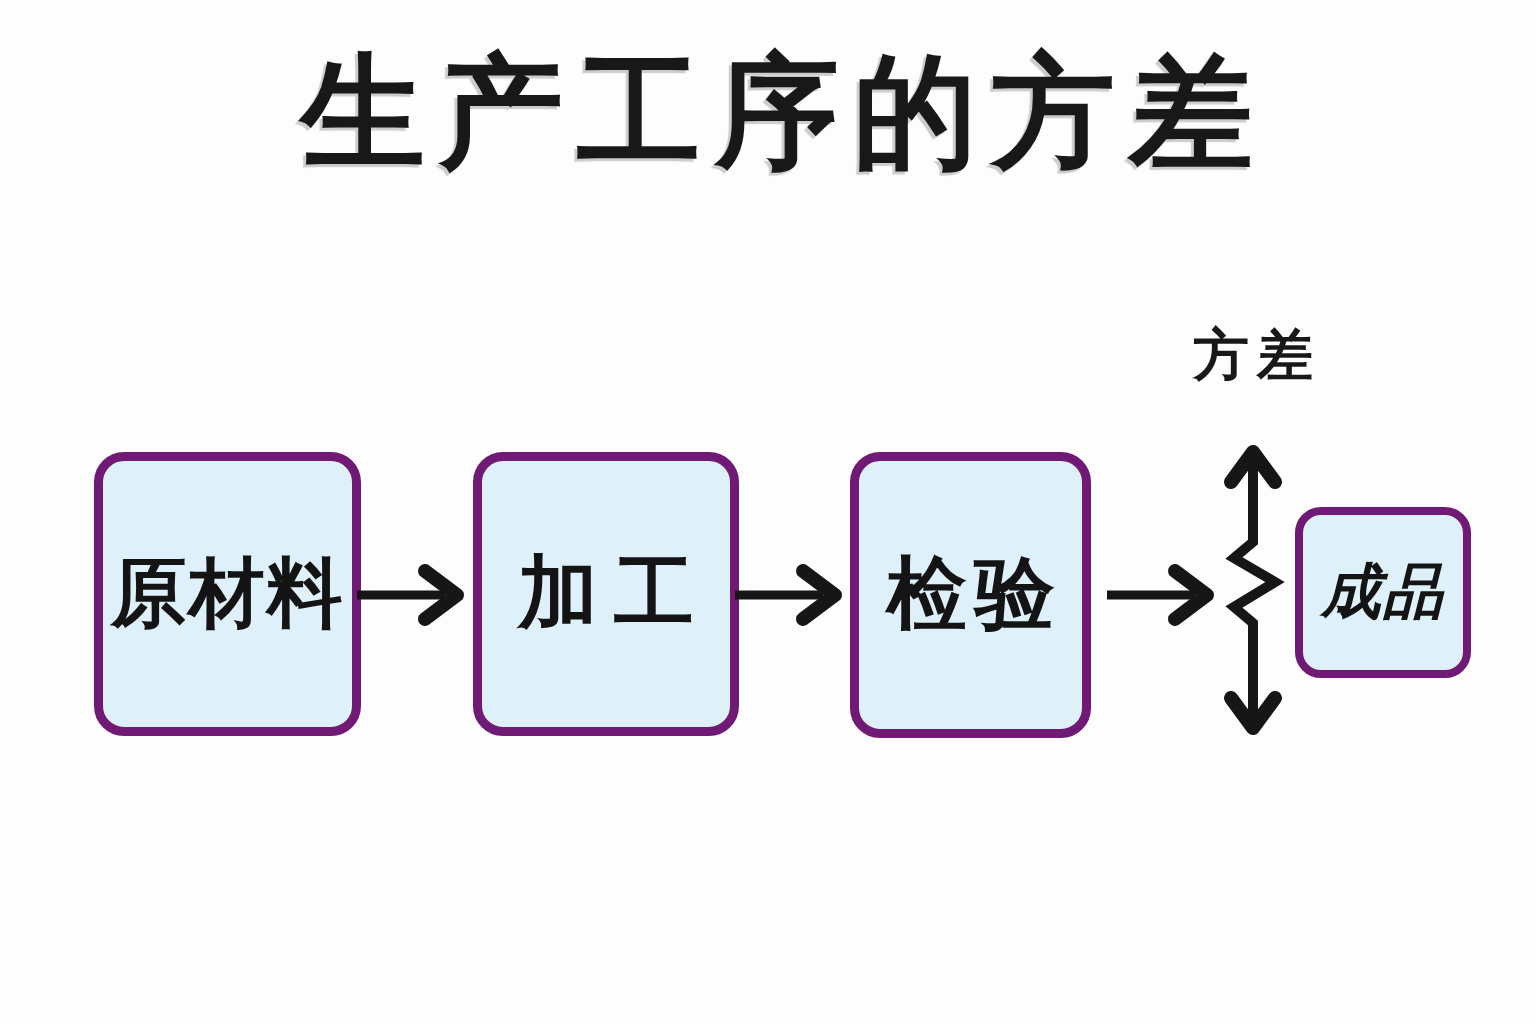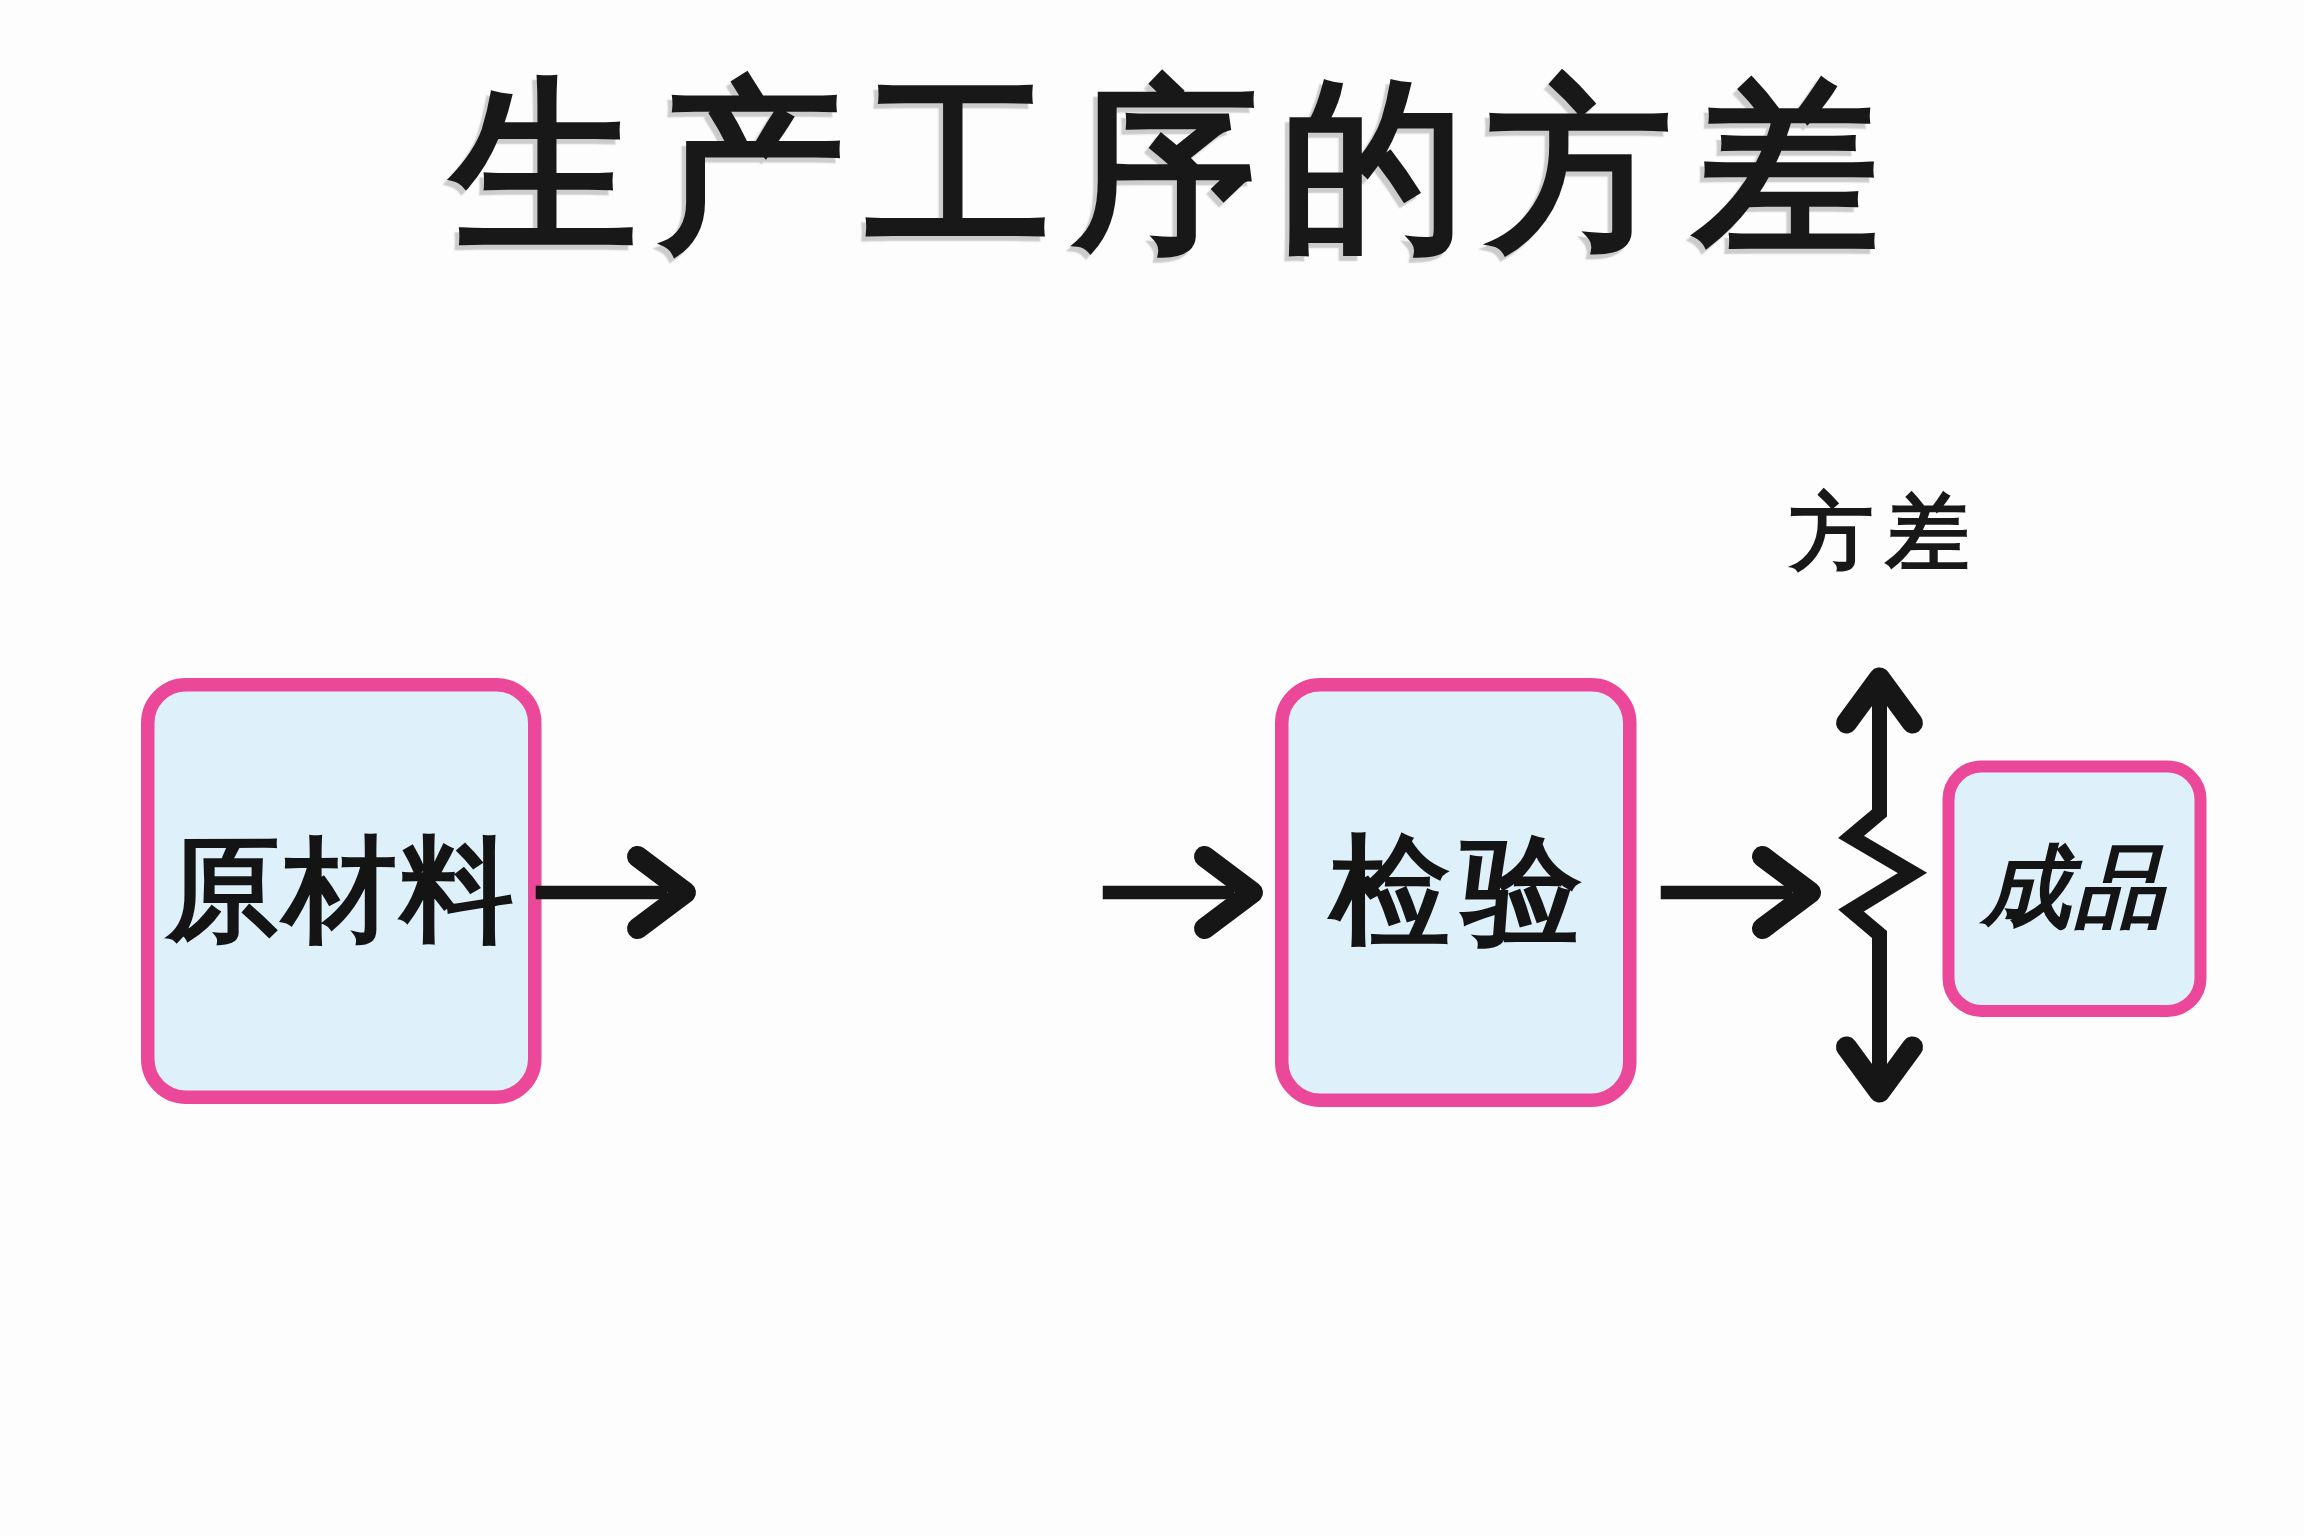--- a/index.html
+++ b/index.html
@@ -40,21 +40,21 @@
     font-size: 56px;
     font-weight: 900;
     letter-spacing: 8px;
     color: #181818;
     white-space: nowrap;
   }
   .box {
     position: absolute;
     box-sizing: border-box;
     background: #def1fa;
-    border: 9px solid #ec4899;
+    border: 9px solid #701a75;
     border-radius: 30px;
     display: flex;
     align-items: center;
     justify-content: center;
     font-weight: 900;
     color: #141414;
     white-space: nowrap;
   }
   .box-raw {
     left: 94px;  top: 452px;
@@ -102,20 +102,23 @@
 <div class="canvas">
 
   <div class="title">生产工序的方差</div>
 
   <div class="variance-label">方差</div>
 
   <div class="box box-raw">
     <span>原材料</span>
   </div>
 
+  <div class="box box-process">
+    <span>加工</span>
+  </div>
 
   <div class="box box-inspect">
     <span>检验</span>
   </div>
 
   <div class="box box-product">
     <span>成品</span>
   </div>
 
   <div class="flow-arrow flow-arrow-1">

